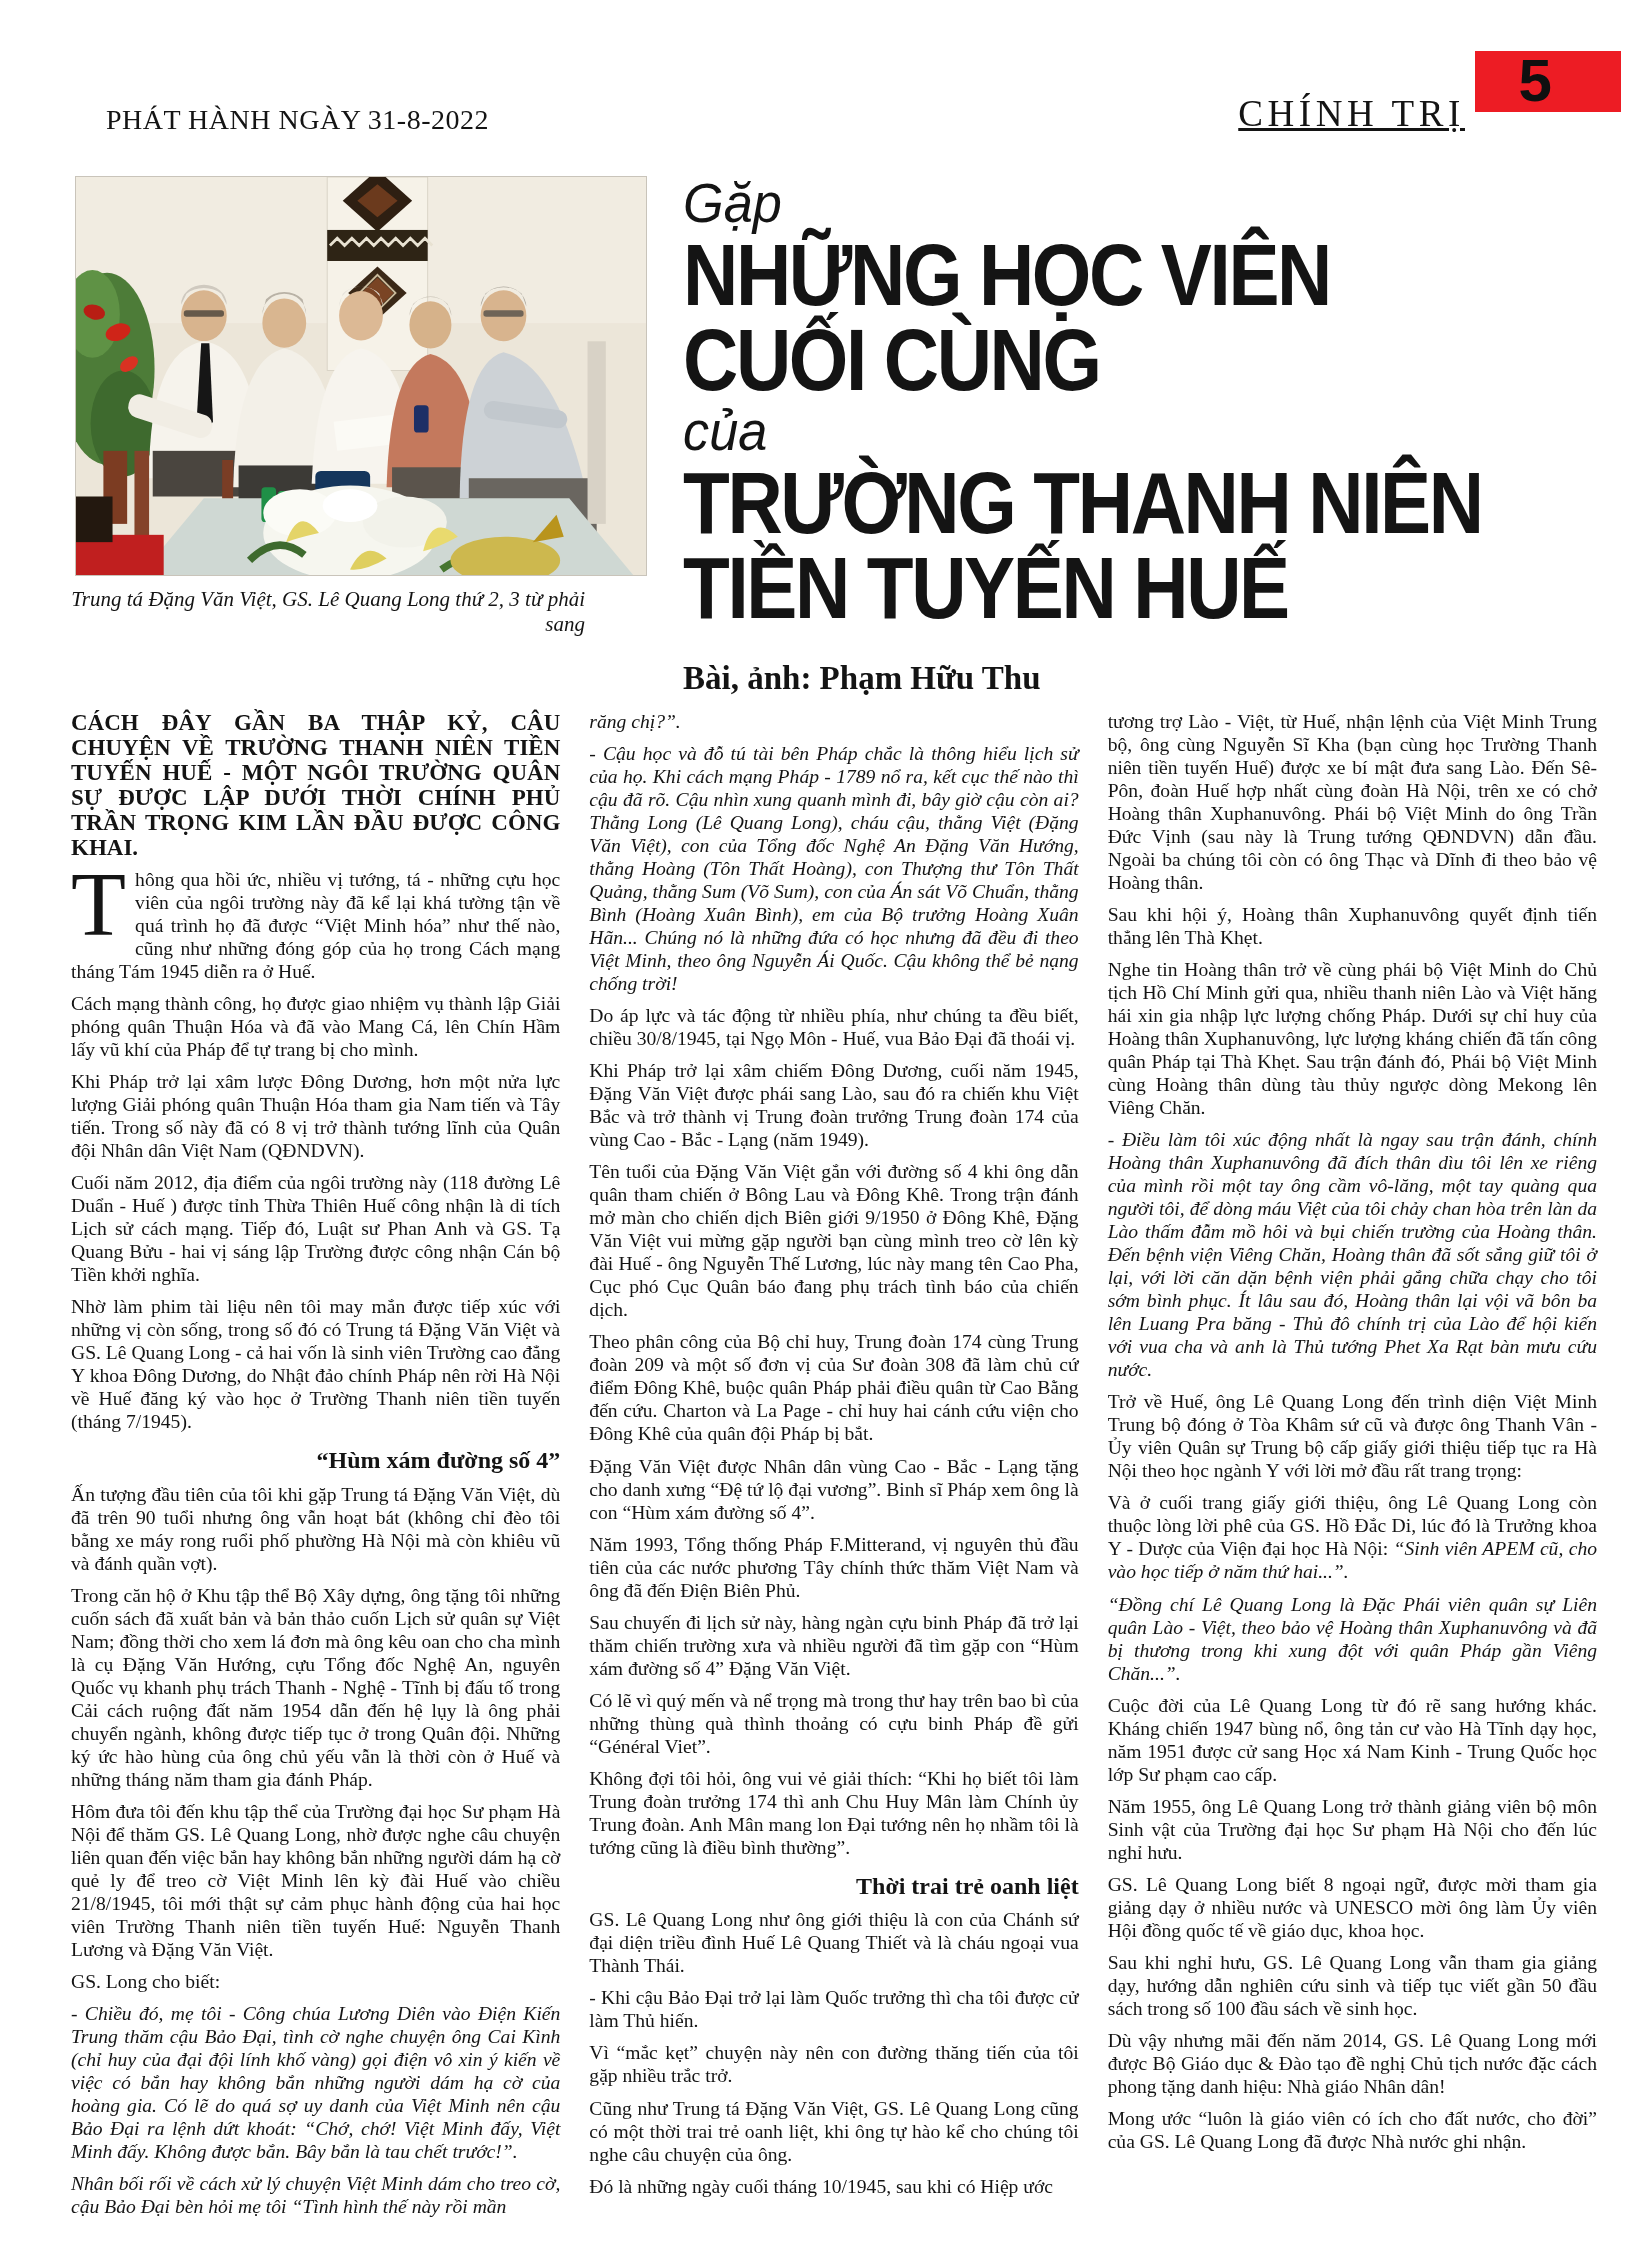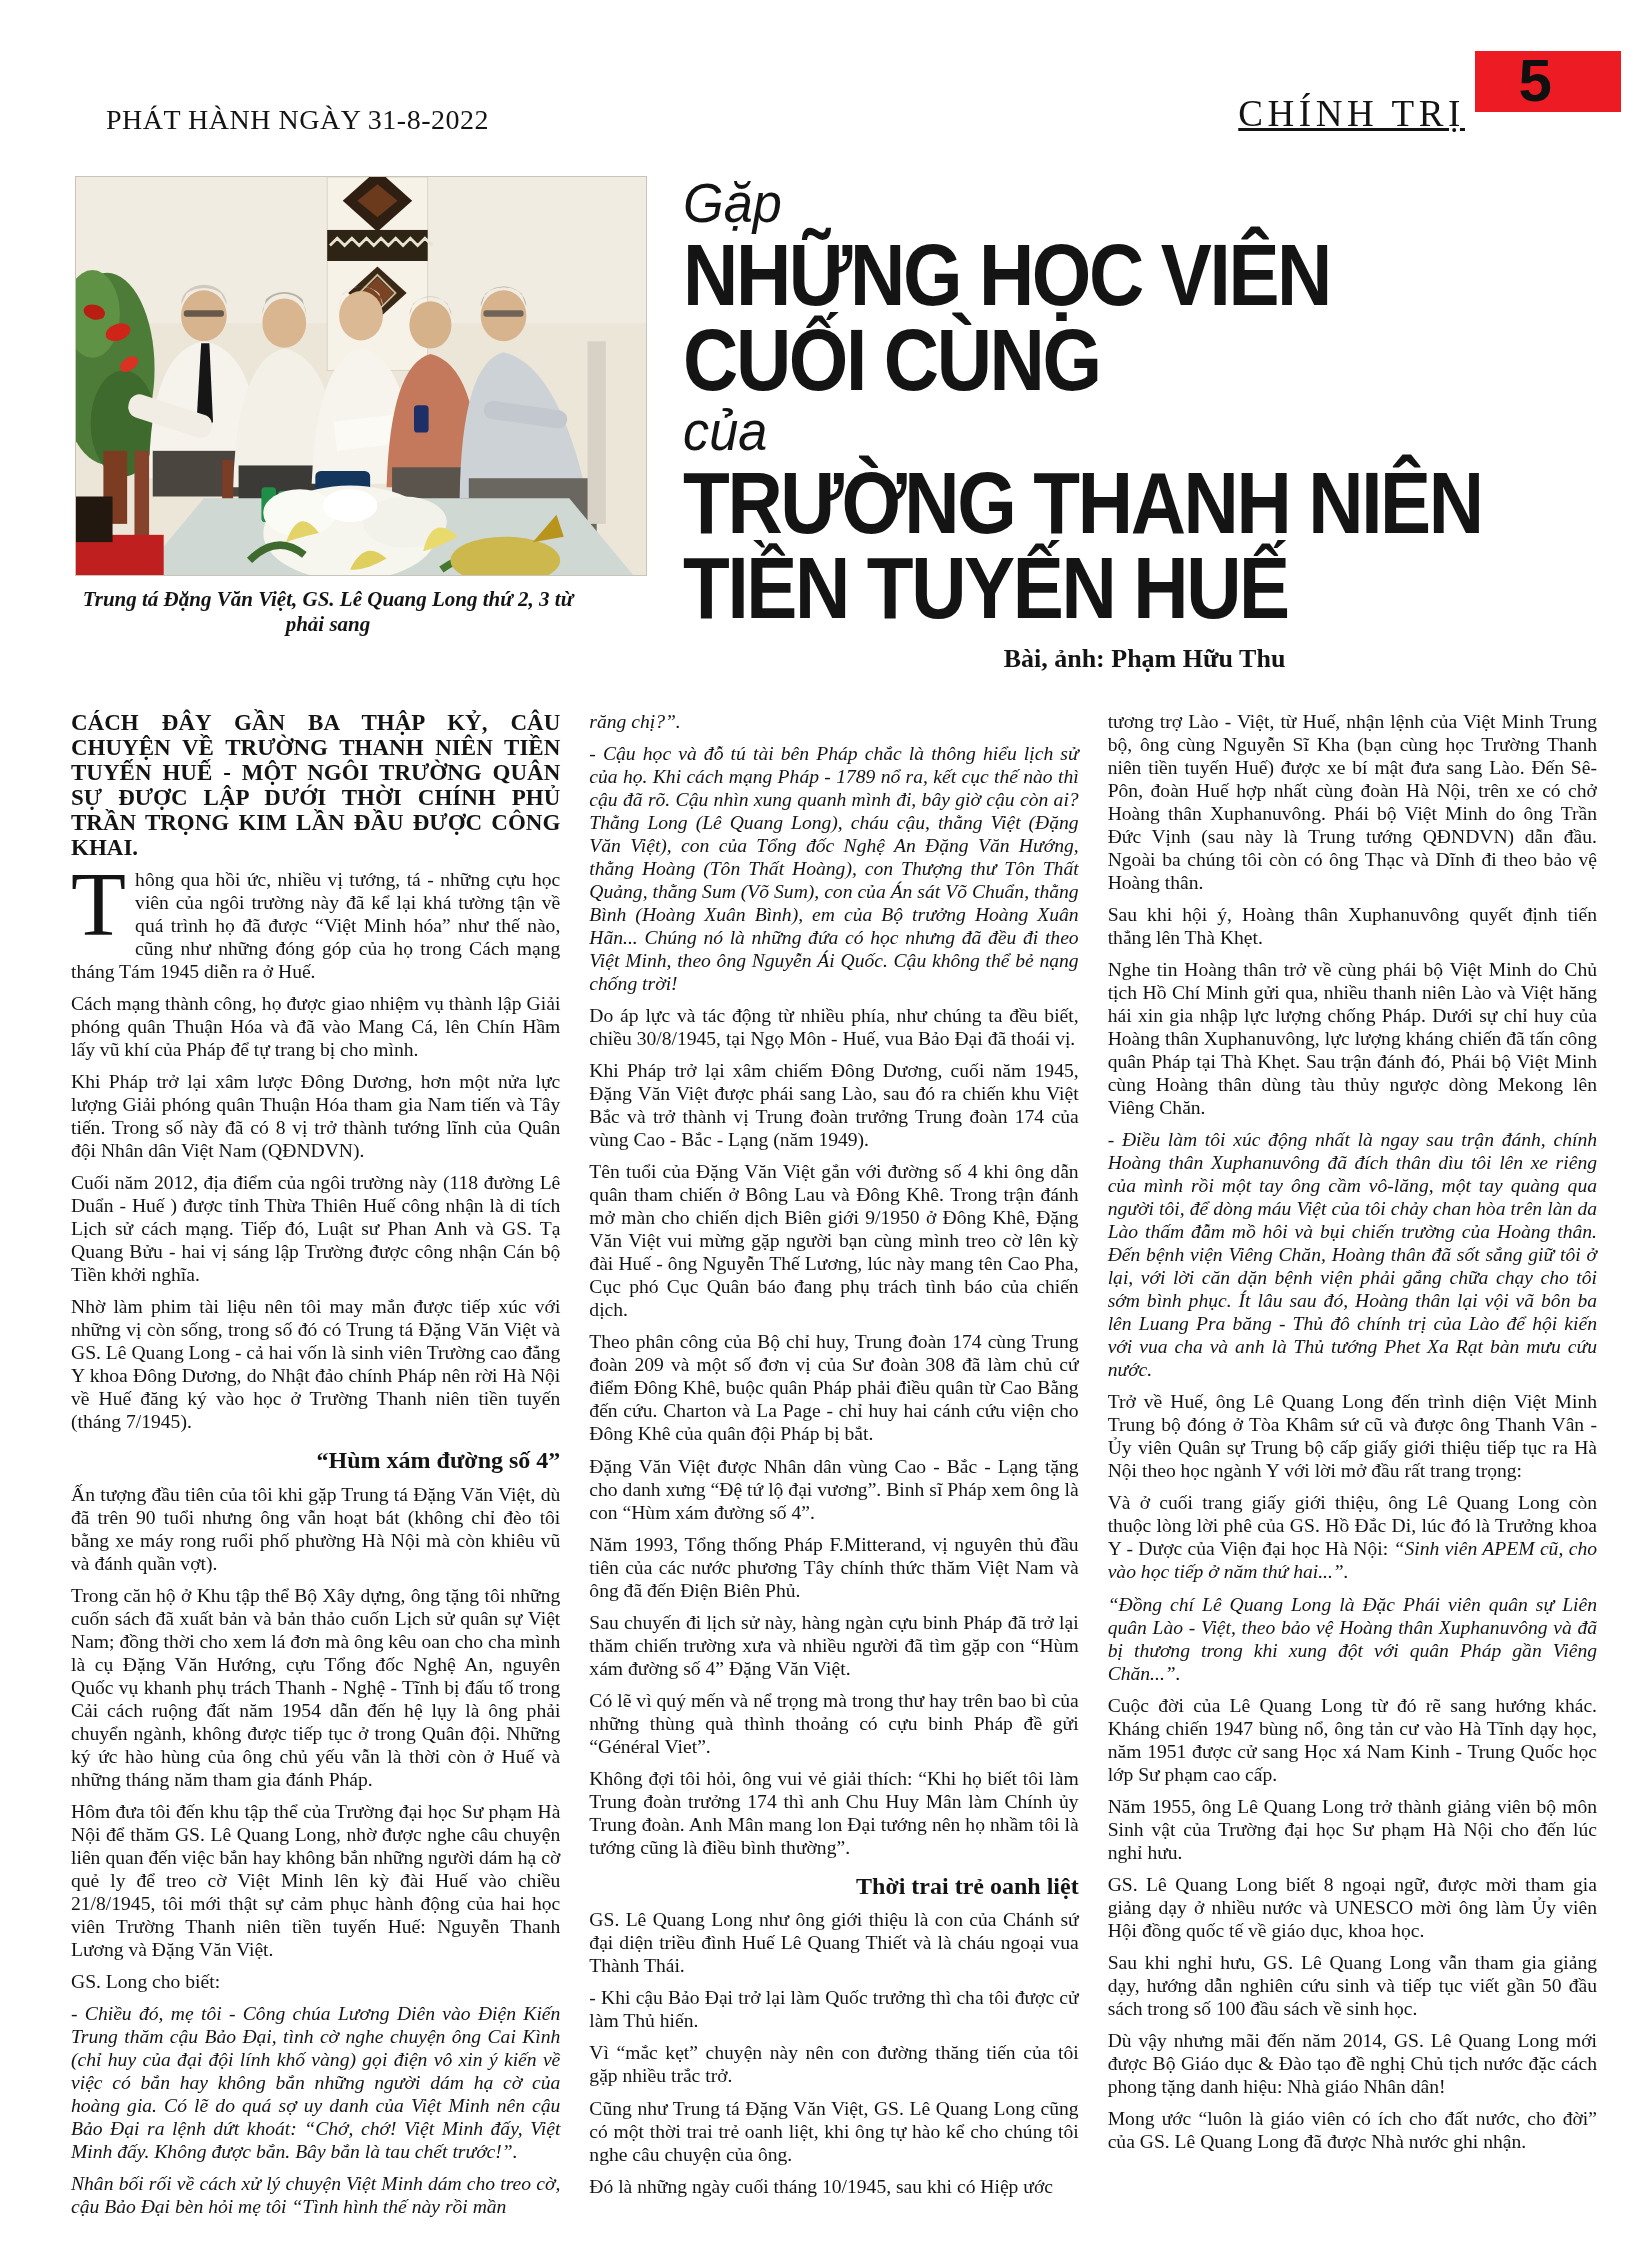--- a/index.html
+++ b/index.html
@@ -11,30 +11,30 @@
   .issue{position:absolute;left:106px;top:104px;font-size:28px;letter-spacing:0.5px;white-space:nowrap;}
   .section{position:absolute;right:182px;top:92px;font-size:37px;letter-spacing:4.6px;white-space:nowrap;text-decoration:underline;}
   .pagebox{position:absolute;right:26.5px;top:51px;width:146px;height:61px;background:#ed1c24;}
   .pagebox span{position:absolute;left:44px;top:-5.5px;font-family:"Liberation Sans",sans-serif;
        font-weight:700;font-size:60px;color:#101010;}
 
   
   .photo{position:absolute;left:75px;top:176px;width:570px;height:398px;border:0.9px solid #c9c4ba;
        background:#ece6da;}
   .photo svg{display:block;width:100%;height:100%;}
-  .caption{position:absolute;left:71px;top:587px;width:514px;text-align:center;
-       font-style:italic;font-weight:700;font-size:21px;}
+  .caption{position:absolute;left:71px;top:587px;width:514px;text-align:right;
+       font-style:italic;font-weight:400;font-size:21px;}
 
   
   .title{position:absolute;left:683px;top:174px;width:923px;}
   .t-ital{font-family:"Liberation Sans",sans-serif;font-style:italic;font-weight:500;
        font-size:55px;line-height:58px;transform:scaleX(.95);transform-origin:0 50%;}
   .t-caps{font-family:"Liberation Sans",sans-serif;font-weight:700;font-size:87px;line-height:85px;
        letter-spacing:-2.7px;white-space:nowrap;transform:scaleX(.88);transform-origin:0 50%;}
-  .byline{margin-top:14px;font-weight:700;font-size:26px;text-align:center;}
+  .byline{margin-top:30px;font-weight:700;font-size:33px;}
 
   
   .columns{position:absolute;left:71px;top:710px;width:1526px;display:flex;gap:29px;}
   .col{flex:1 1 0;min-width:0;}
   .para{margin:0 0 9.1px;text-align:justify;font-size:19.6px;line-height:23px;}
   .para.italic{font-style:italic;}
   .para.lead{font-weight:700;font-size:23px;line-height:25px;margin-bottom:8px;}
   .para.subhead{font-weight:700;font-size:24px;line-height:25.6px;margin:14.6px 0 9.1px;text-align:right;}
   .dropcap{float:left;font-size:90px;line-height:69px;padding:1.8px 9.1px 0 0;}
 </style>

